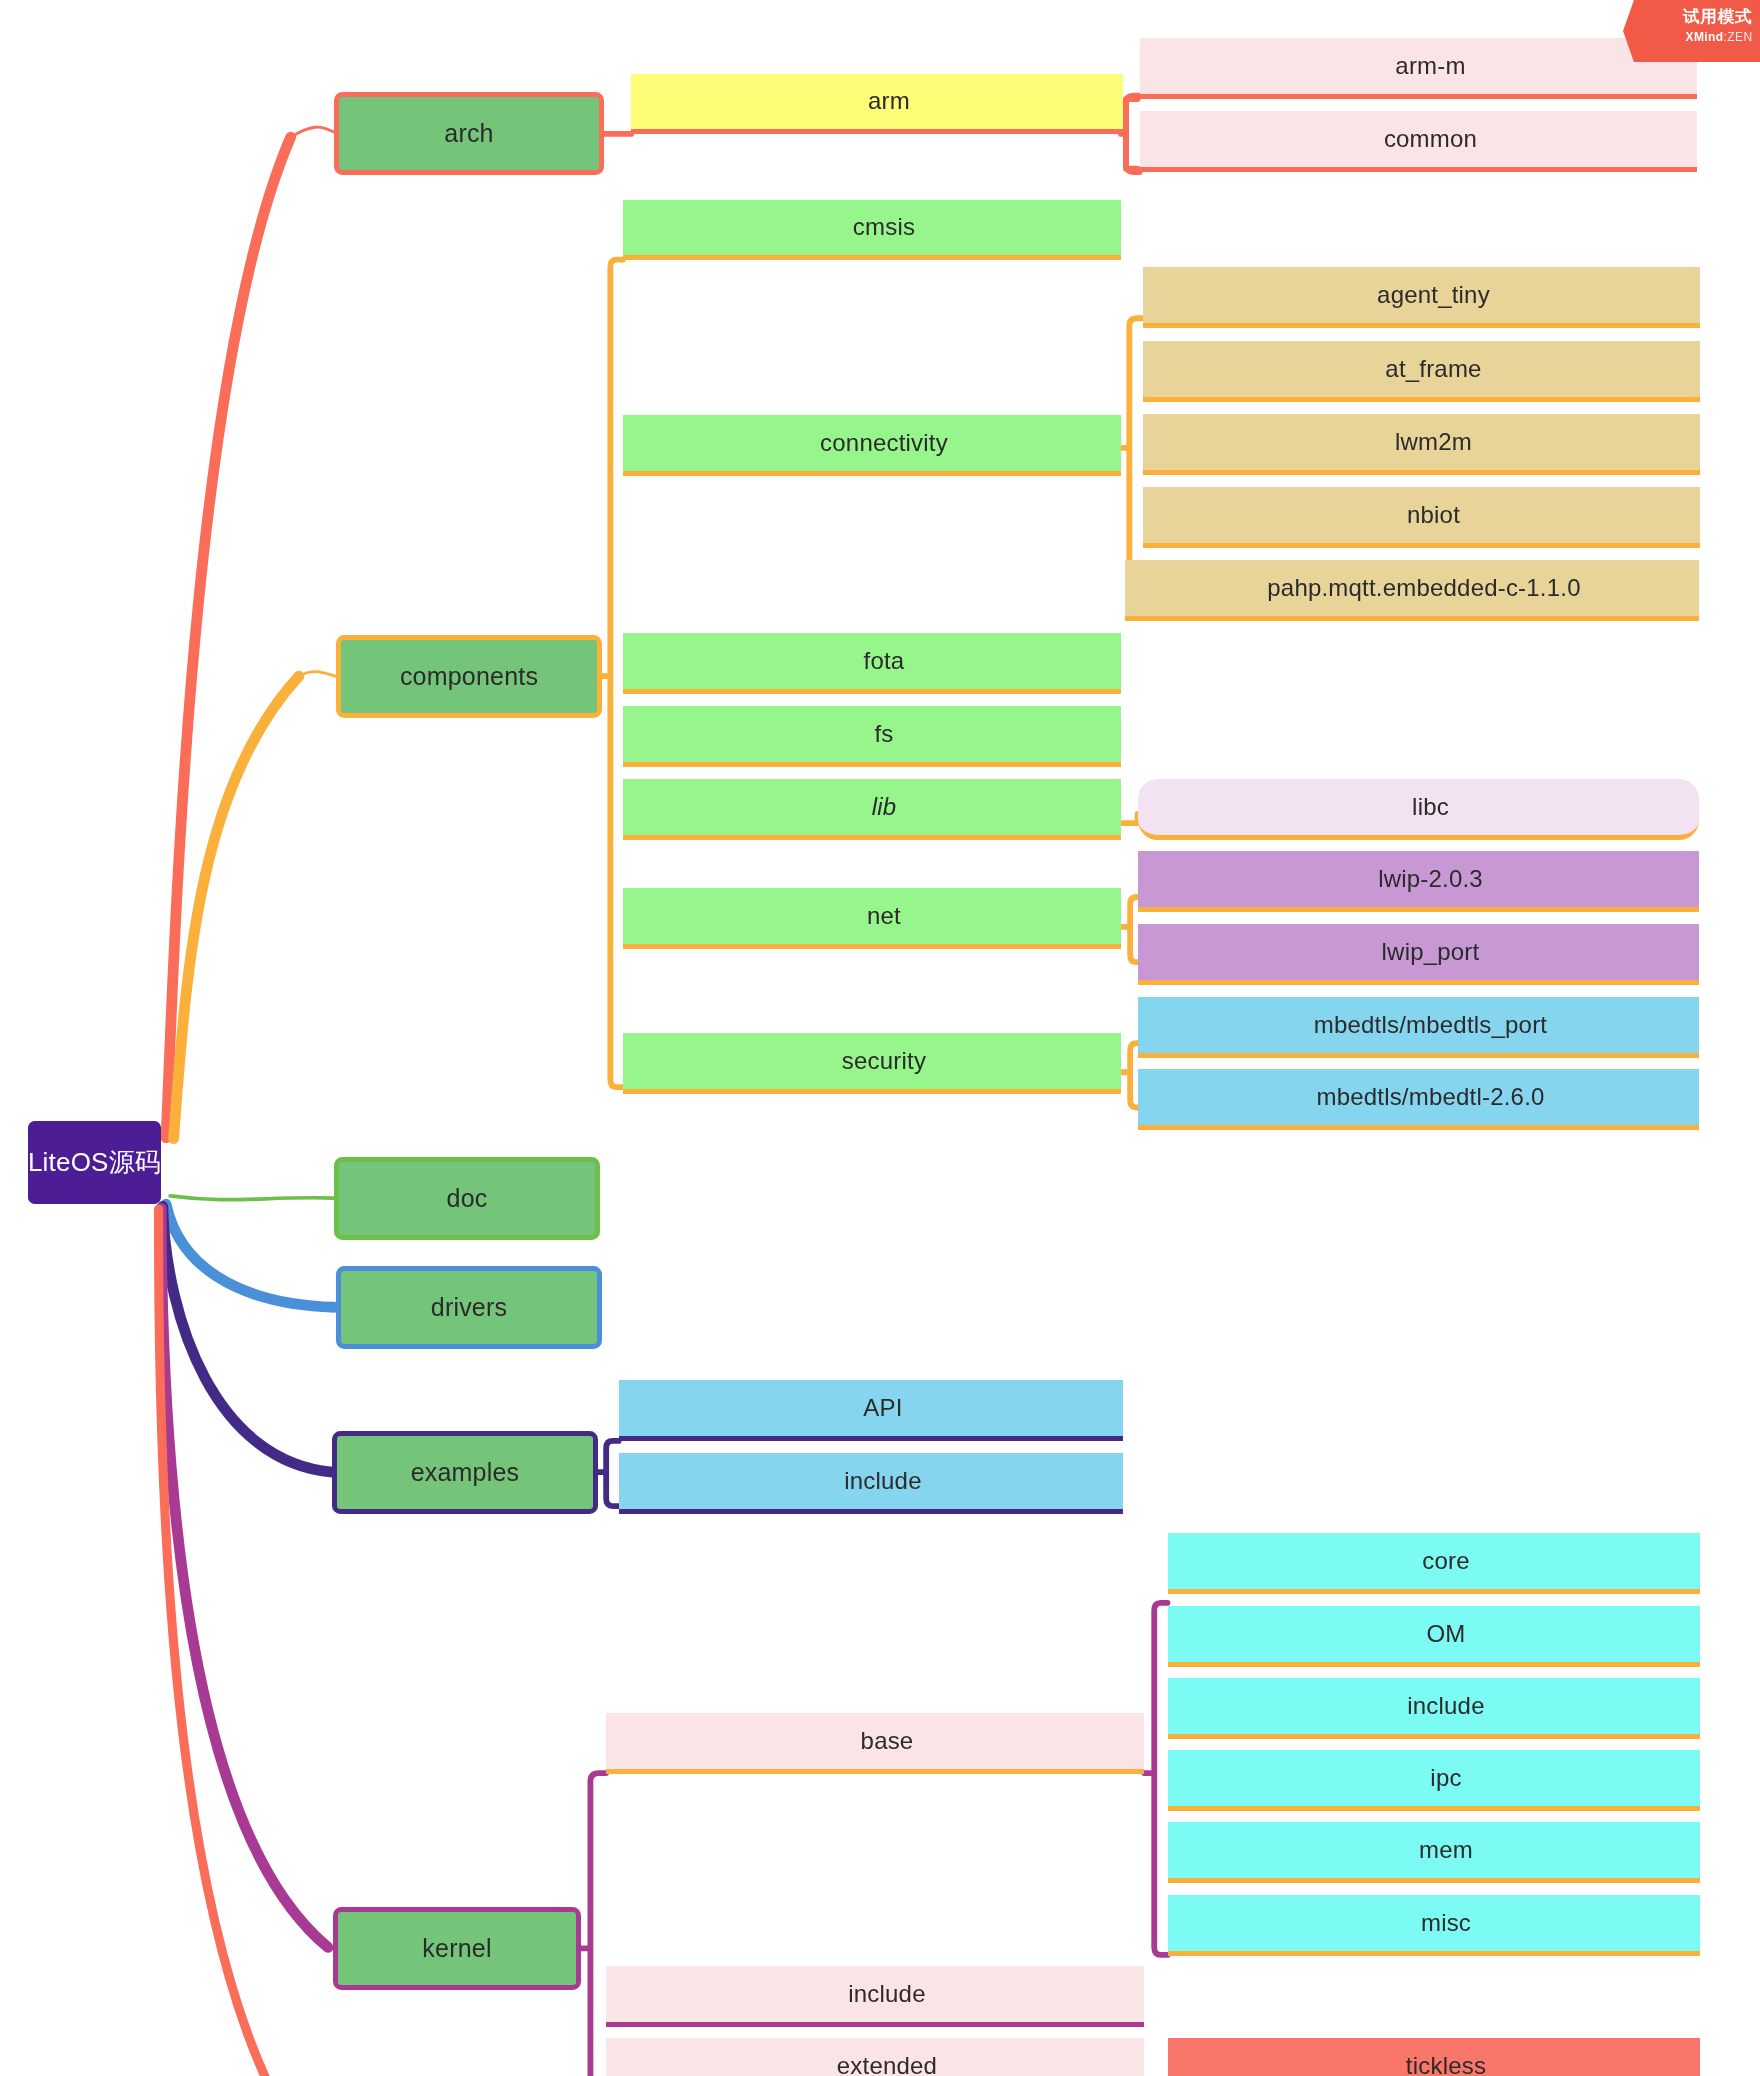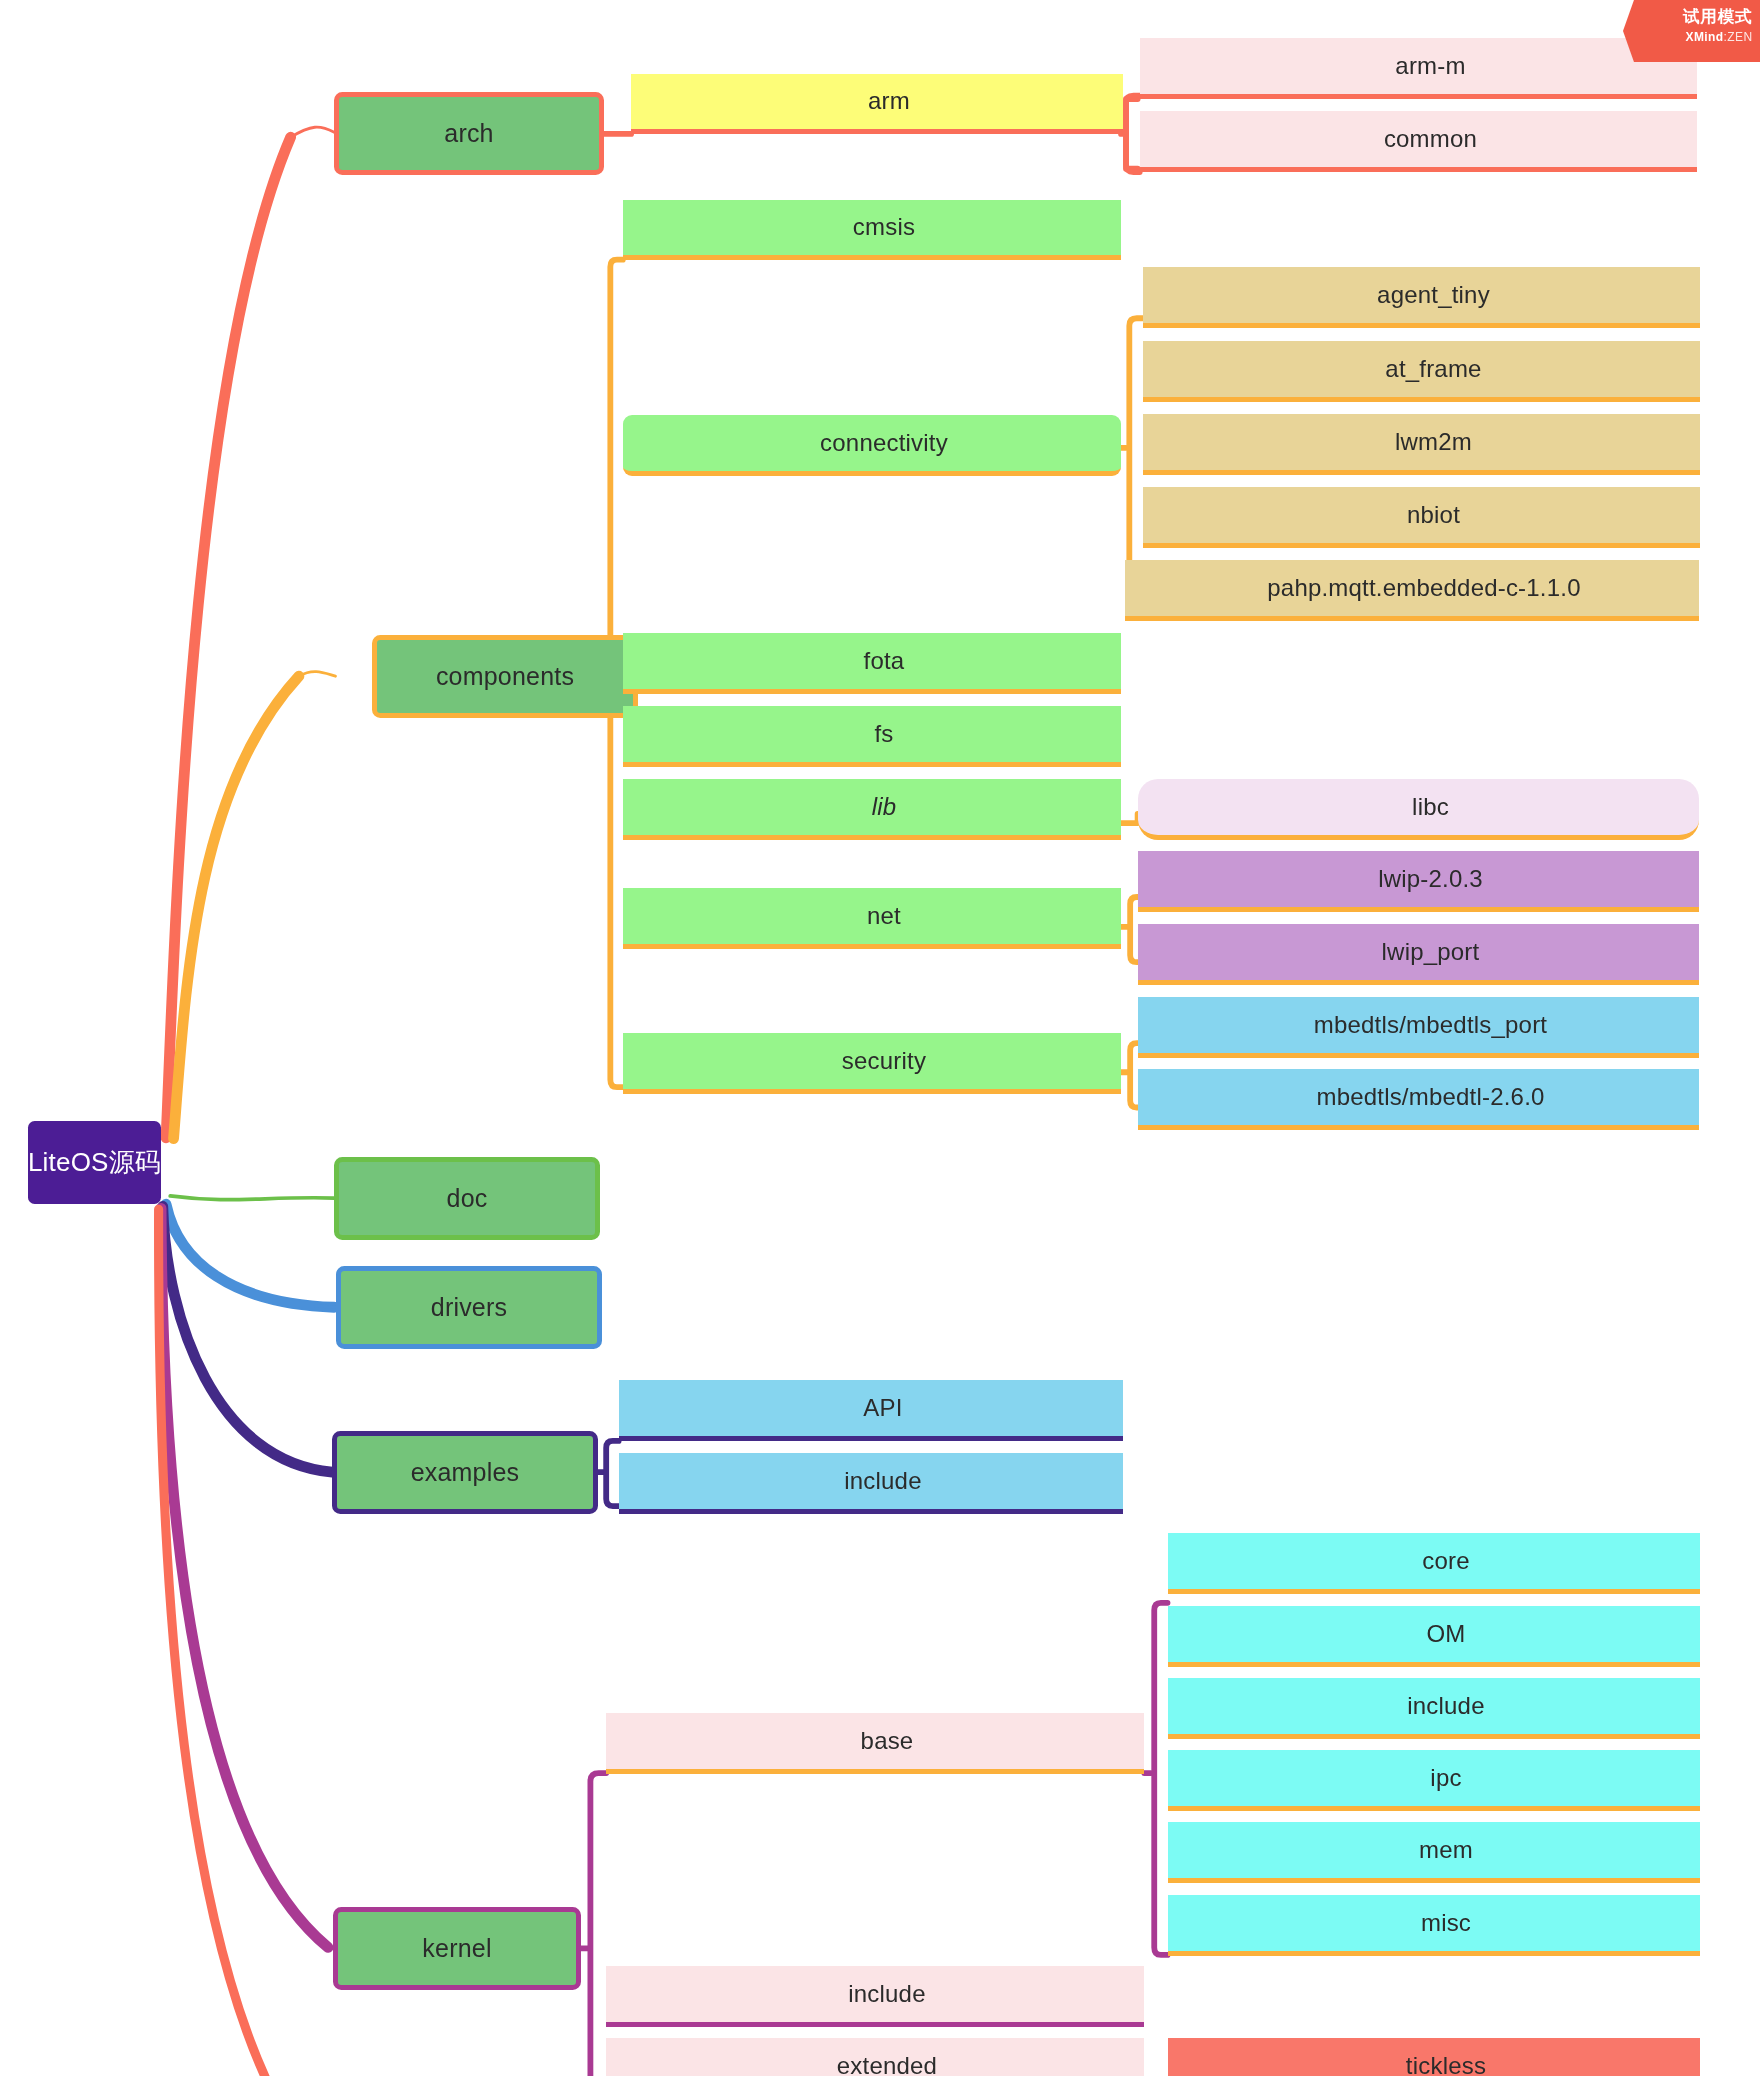--- a/index.html
+++ b/index.html
@@ -49,21 +49,21 @@
 
   
   .main {
     background: #74c47a;
     border-radius: 8.3px;
     border-style: solid;
     border-width: 5.8px;
     font-size: 25px;
   }
   .main.b-red    { border-color: #fa6e59; }
-  .main.b-orange { border-color: #fbb03b; margin-left: 36px; }
+  .main.b-orange { border-color: #fbb03b; }
   .main.b-green  { border-color: #6cc04a; }
   .main.b-blue   { border-color: #4a90d9; }
   .main.b-indigo { border-color: #432a87; }
   .main.b-purple { border-color: #a93a93; }
 
   
   .flat {
     border-bottom-style: solid;
     border-bottom-width: 5.8px;
     padding-left: 24px;
@@ -192,21 +192,21 @@
   </div>
 
   <div class="node main b-orange" style="left:336px; top:635px; width:266px; height:83px;">
     <span>components</span>
   </div>
 
   <div class="node flat f-lgreen u-orange" style="left:623px; top:200px; width:498px; height:60px;">
     <span>cmsis</span>
   </div>
 
-  <div class="node flat f-lgreen u-orange" style="left:623px; top:415px; width:498px; height:61px;border-radius:9px;">
+  <div class="node flat f-lgreen u-orange" style="left:623px; top:415px; width:498px; height:61px;">
     <span>connectivity</span>
   </div>
 
   <div class="node flat f-tan u-orange" style="left:1143px; top:267px; width:557px; height:61px;">
     <span>agent_tiny</span>
   </div>
   <div class="node flat f-tan u-orange" style="left:1143px; top:341px; width:557px; height:61px;">
     <span>at_frame</span>
   </div>
   <div class="node flat f-tan u-orange" style="left:1143px; top:414px; width:557px; height:61px;">

